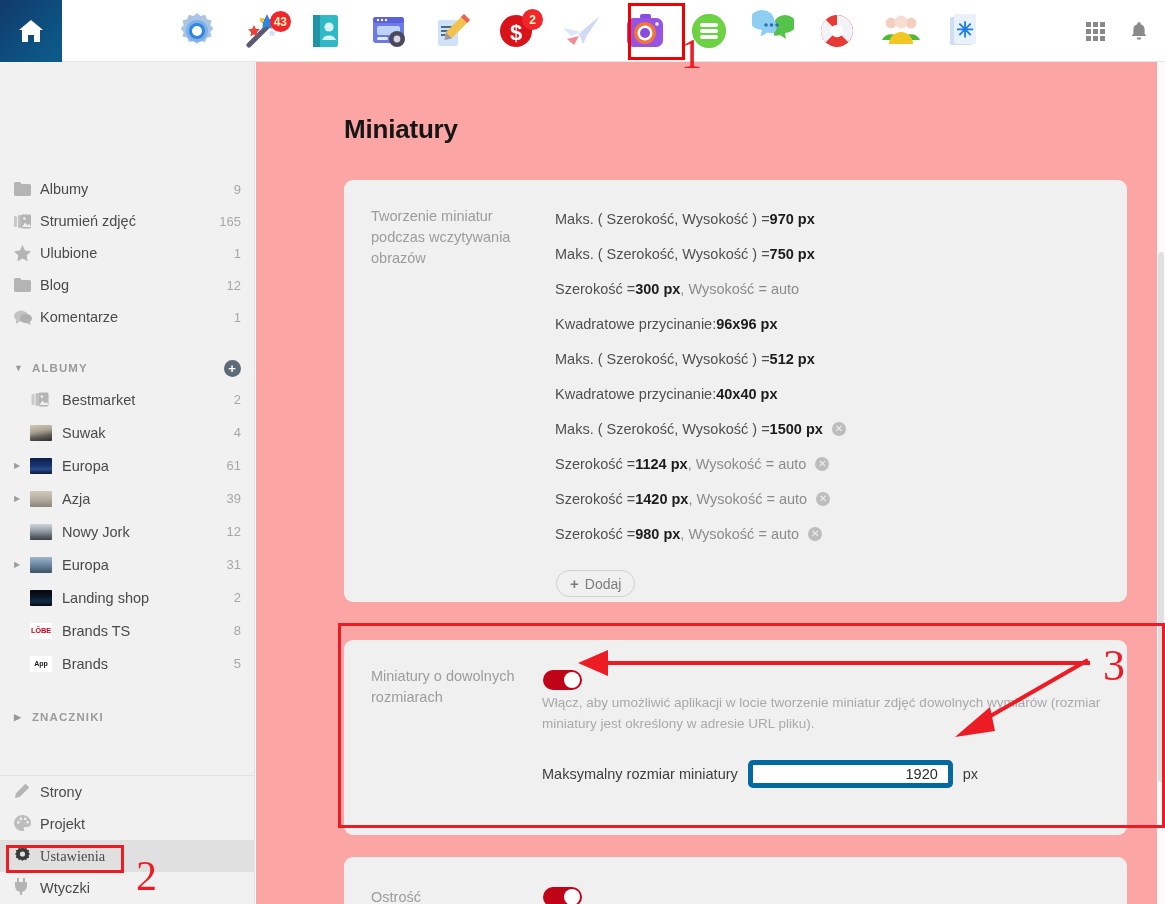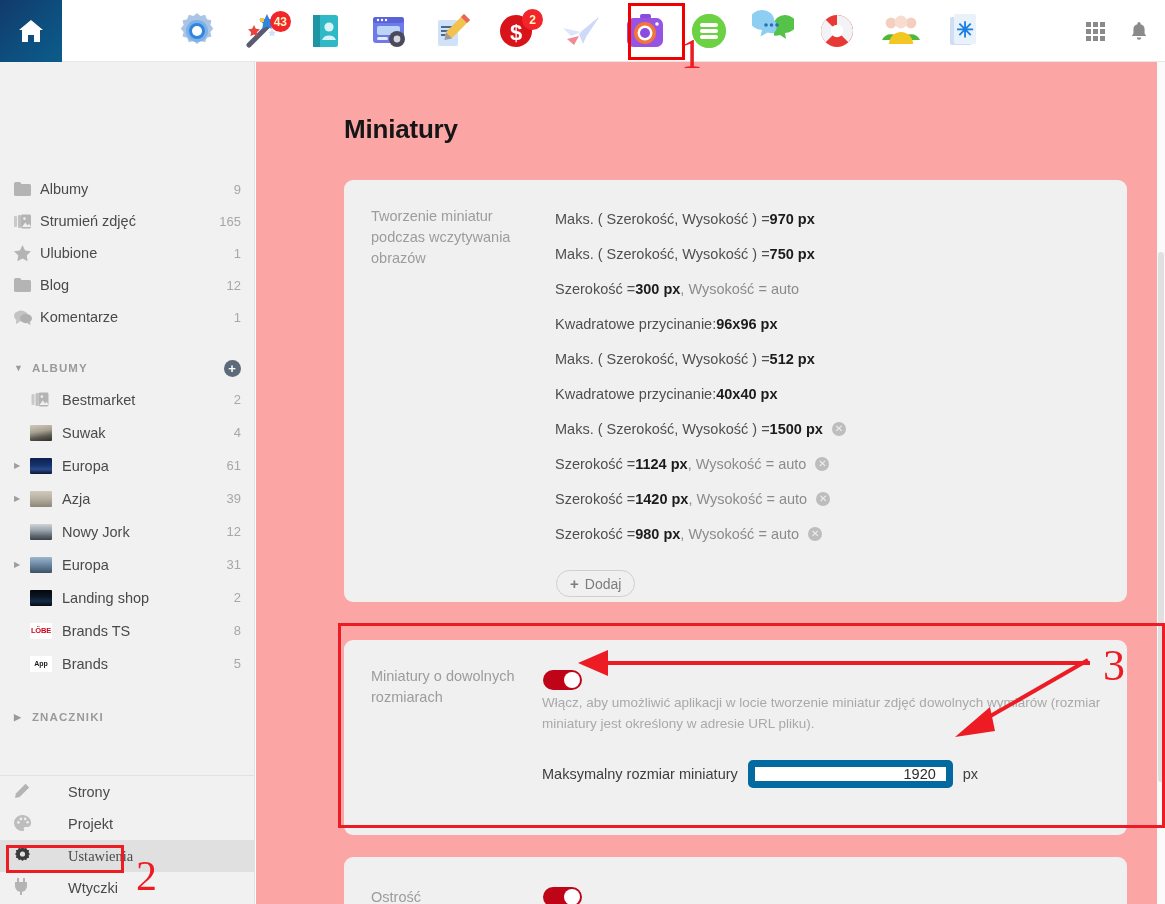--- a/index.html
+++ b/index.html
@@ -169,21 +169,20 @@
     border-top: 1px solid #e2e2e2;
     background: #f1f1f1;
   }
   .bot-row {
     position: relative;
     height: 32px;
     display: flex; align-items: center;
     padding: 0 14px;
     font-size: 14.5px; color: #4a4a4a;
     cursor: pointer;
-    gap: 28px;
   }
   .bot-row .nico { width: 26px; min-width: 26px; color: #b4b4b4; }
   .bot-row.active { background: #e0e0e0; font-family: Liberation Serif, serif; }
   .bot-row.active .nico { color: #3a3a3a; }
 
   
   #main {
     position: absolute; left: 256px; top: 62px;
     width: 909px; height: 842px;
     background: #fca5a5;
@@ -258,21 +257,21 @@
   }
   #any-hint1 { left: 198px; top: 52px; width: 600px; }
   #any-hint2 { left: 198px; top: 140px; width: 585px; }
   #size-row {
     position: absolute; left: 198px; top: 86px;
     display: flex; align-items: center; gap: 10px; margin-top: 34px;
   }
   #size-row .slabel { font-size: 14.5px; color: #3e3e3e; }
   #size-input {
     width: 205px; height: 28px;
-    border: 7px solid #0369a1; border-radius: 5px;
+    border: 5px solid #0369a1; border-radius: 5px;
     background: #fff; color: #2c2c2c;
     font-size: 14.5px; text-align: right;
     padding: 0 10px;
     font-family: "Liberation Sans", sans-serif;
   }
   #size-unit { font-size: 14.5px; color: #3e3e3e; }
 
   #sharp-label { position: absolute; left: 27px; top: 32px; font-size: 14.5px; color: #9c9c9c; }
   #sharp-toggle { position: absolute; left: 199px; top: 30px; }
 

